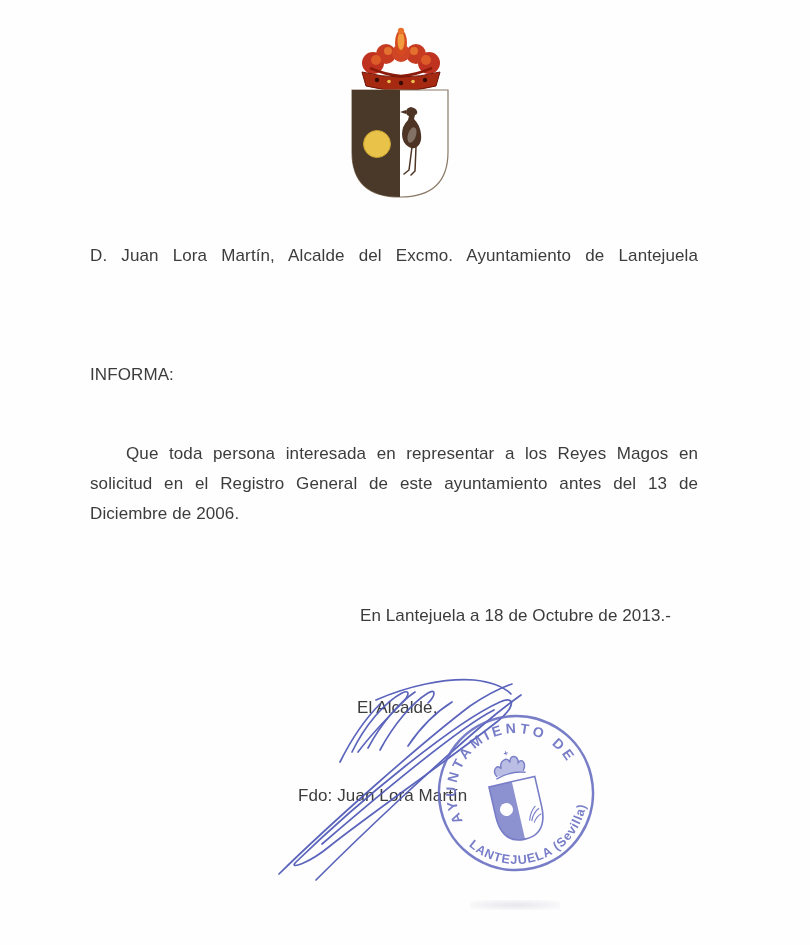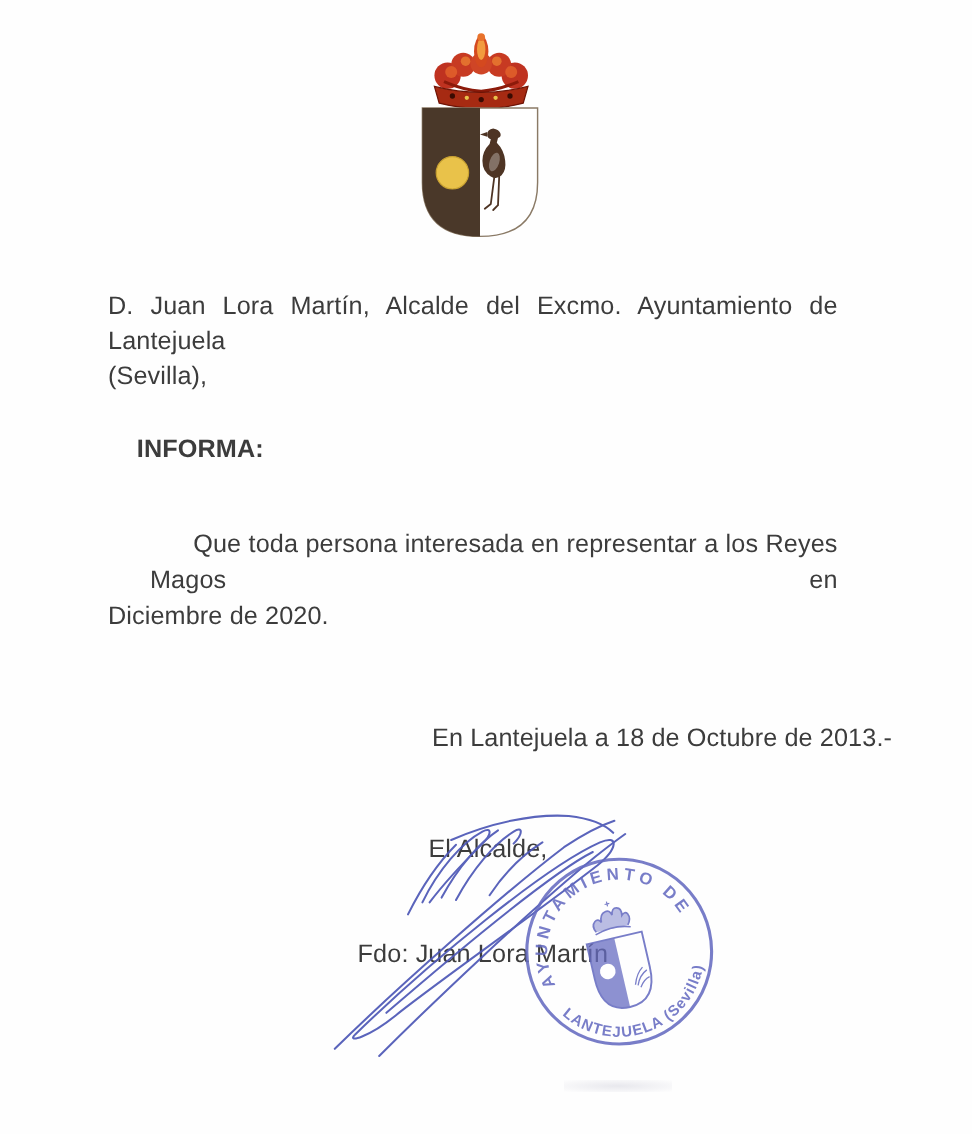--- a/index.html
+++ b/index.html
@@ -10,29 +10,29 @@
     font-family: "Liberation Sans", "DejaVu Sans", sans-serif;
     overflow: hidden;
   }
   .page {
     position: absolute; inset: 0;
     background: #fefefe;
   }
   .txt {
     position: absolute;
     color: #3c3c3c;
-    font-size: 21px;
+    font-size: 17px;
     line-height: 29px;
     letter-spacing: 0.1px;
   }
   .block { width: 608px; left: 90px; }
   .jline { text-align: justify; text-align-last: justify; }
   .body-par { line-height: 30px; }
-  .body-par .indent { text-indent: 36px; margin-left: 35px; }
-  .bold { font-weight: bold; margin-left: 24px; }
+  .body-par .indent { text-indent: 36px; }
+  .bold { font-weight: normal; }
   .emblem-svg   { position: absolute; left: 335px; top: 25px;  width: 130px; height: 180px; }
   .signature-svg{ position: absolute; left: 255px; top: 660px; width: 330px; height: 235px; }
   .stamp-svg    { position: absolute; left: 425px; top: 702px; width: 182px; height: 182px; }
   .smudge {
     position: absolute; left: 470px; top: 900px; width: 90px; height: 10px;
     background: radial-gradient(ellipse at center, rgba(190,190,205,0.35), rgba(255,255,255,0));
   }
 </style>
 </head>
 <body>
@@ -69,28 +69,28 @@
         <path d="M 411,107 q -5,1 -5,5 q 0,3 3,4 l -1,4 q -6,6 -6,14 q 0,9 7,13 q 5,3 9,-1 q 4,-4 3,-12 q -1,-9 -7,-15 l 1,-4 q 3,-1 2,-4 q -1,-3 -6,-4 Z" fill="#4e3424"></path>
         <path d="M 406,110 l -6,2 6,2 Z" fill="#4e3424"></path>
         <ellipse cx="412" cy="135" rx="4" ry="8" fill="#ffffff" opacity="0.3" transform="rotate(18 412 135)"></ellipse>
         <path d="M 412,147 L 409,170 M 416,147 L 415,171 M 409,170 l -5,4 M 415,171 l -4,4" stroke="#4e3424" stroke-width="1.5" fill="none" stroke-linecap="round"></path>
       </g>
     </g>
   </svg>
 
   <div class="txt block" style="top:241px">
     <div class="jline">D. Juan Lora Martín, Alcalde del Excmo. Ayuntamiento de Lantejuela</div>
-    <div>(Sevilla),</div>
   </div>
 
   <div class="txt bold" style="left:90px; top:360px">INFORMA:</div>
 
   <div class="txt block body-par" style="top:439px">
     <div class="jline indent">Que toda persona interesada en representar a los Reyes Magos en</div>
-    <div>Diciembre de 2020.</div>
+    <div class="jline">solicitud en el Registro General de este ayuntamiento antes del 13 de</div>
+    <div>Diciembre de 2006.</div>
   </div>
 
   <div class="txt" style="left:360px; top:601px">En Lantejuela a 18 de Octubre de 2013.-</div>
 
   <div class="txt" style="left:357px; top:693px">El Alcalde,</div>
 
   <div class="txt" style="left:298px; top:781px">Fdo: Juan Lora Martín</div>
 
   <svg class="signature-svg" viewBox="255 660 330 235" aria-hidden="true">
     <g fill="none" stroke="#4d57b6" stroke-width="1.7" stroke-linecap="round" opacity="0.92">

